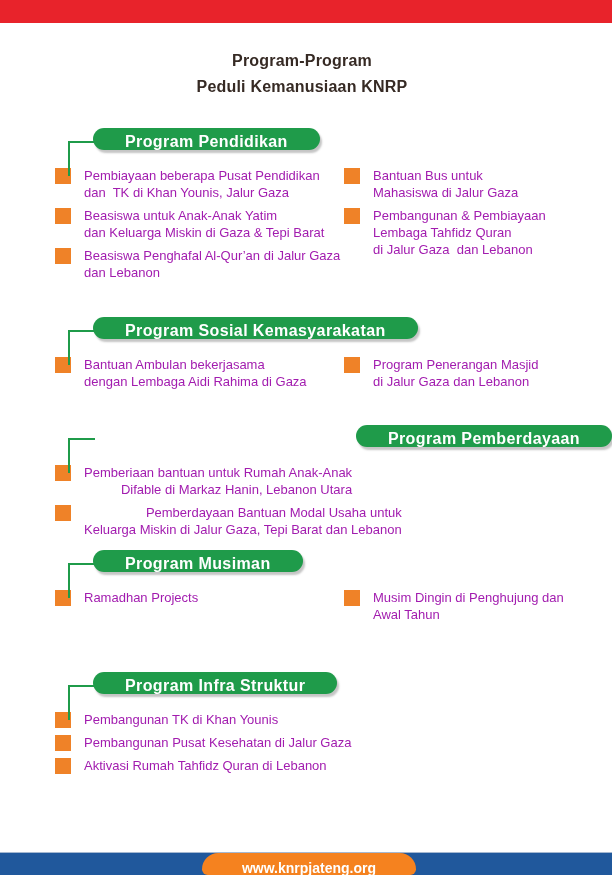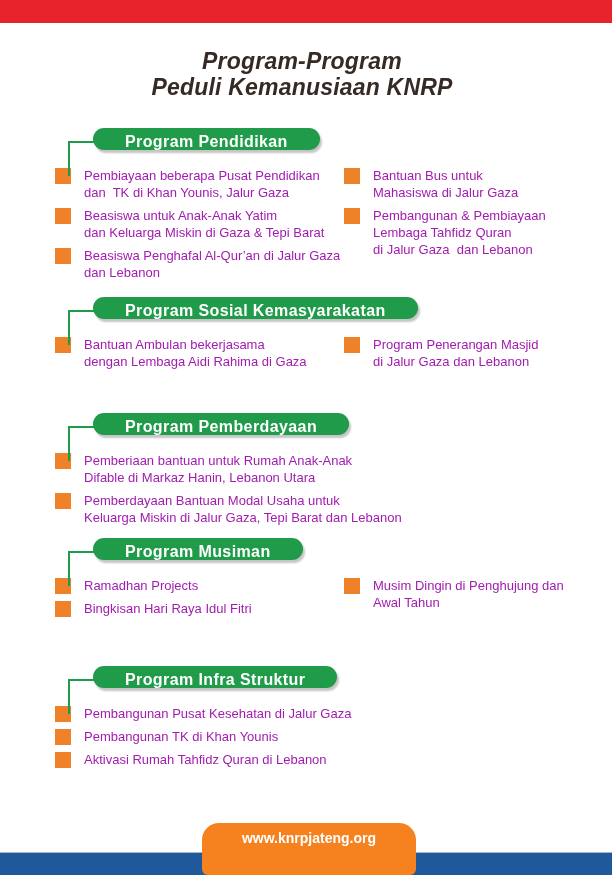--- a/index.html
+++ b/index.html
@@ -12,27 +12,26 @@
     font-family:"Liberation Sans", sans-serif;
   }
   .top-bar{
     position:absolute;top:0;left:0;
     width:612px;height:23px;
     background:#e8232b;
   }
   .title{
     margin:48px 8px 0 0;
     text-align:center;
-    font-size:23px;
+    font-size:16px;
     font-weight:bold;
     line-height:26px;
     color:#362a24;
     white-space:pre-wrap;
     letter-spacing:0.2px;
-    font-style:italic;
   }
   .program-section{position:relative;}
   .connector{
     position:absolute;
     left:68px;top:13px;
     width:25px;height:33px;
     border-left:2px solid #1f9b4a;
     border-top:2px solid #1f9b4a;
   }
   .pill{
@@ -72,35 +71,35 @@
     margin-top:1px;
     margin-right:13px;
   }
   .item-text{
     font-size:13px;
     line-height:17px;
     color:#a21caf;
     white-space:pre-wrap;
   }
   .sec-1{margin-top:28px;}
-  .sec-2{margin-top:10px;}
-  .sec-3{margin-top:37px;}
+  .sec-2{margin-top:30px;}
+  .sec-3{margin-top:29px;text-align:right;}
   .sec-4{margin-top:6px;}
   .sec-5{margin-top:43px;}
   .footer-bar{
     position:absolute;
     left:0;bottom:0;
     width:612px;height:22px;
     background:#20589c;
     border-top:1px solid rgba(180,195,215,0.9);
   }
   .footer-pill{
     position:absolute;
     left:202px;bottom:0;
-    width:214px;height:52px;
+    width:214px;height:22px;
     background:#f5821f;
     border-radius:17px 17px 6px 6px;
     color:#ffffff;
     font-size:14px;
     font-weight:bold;
     text-align:center;
     line-height:30px;
     z-index:3;
     cursor:pointer;
   }
@@ -194,47 +193,43 @@
 
   <section class="program-section sec-4">
     <div class="connector"></div>
     <div class="pill">Program Musiman</div>
     <div class="items">
       <div class="col-left">
         <div class="item">
           <span class="bullet"></span>
           <span class="item-text">Ramadhan Projects</span>
         </div>
-        <div class="item">
-          <span class="bullet"></span>
-          <span class="item-text">Bingkisan Hari Raya Idul Fitri</span>
-        </div>
       </div>
       <div class="col-right">
         <div class="item">
           <span class="bullet"></span>
           <span class="item-text">Musim Dingin di Penghujung dan
 Awal Tahun</span>
         </div>
       </div>
     </div>
   </section>
 
   <section class="program-section sec-5">
     <div class="connector"></div>
     <div class="pill">Program Infra Struktur</div>
     <div class="items">
       <div class="col-full">
         <div class="item">
           <span class="bullet"></span>
+          <span class="item-text">Pembangunan TK di Khan Younis</span>
+        </div>
+        <div class="item">
+          <span class="bullet"></span>
           <span class="item-text">Pembangunan Pusat Kesehatan di Jalur Gaza</span>
-        </div>
-        <div class="item">
-          <span class="bullet"></span>
-          <span class="item-text">Pembangunan TK di Khan Younis</span>
         </div>
         <div class="item">
           <span class="bullet"></span>
           <span class="item-text">Aktivasi Rumah Tahfidz Quran di Lebanon</span>
         </div>
       </div>
     </div>
   </section>
 
   <div class="footer-bar"></div>

